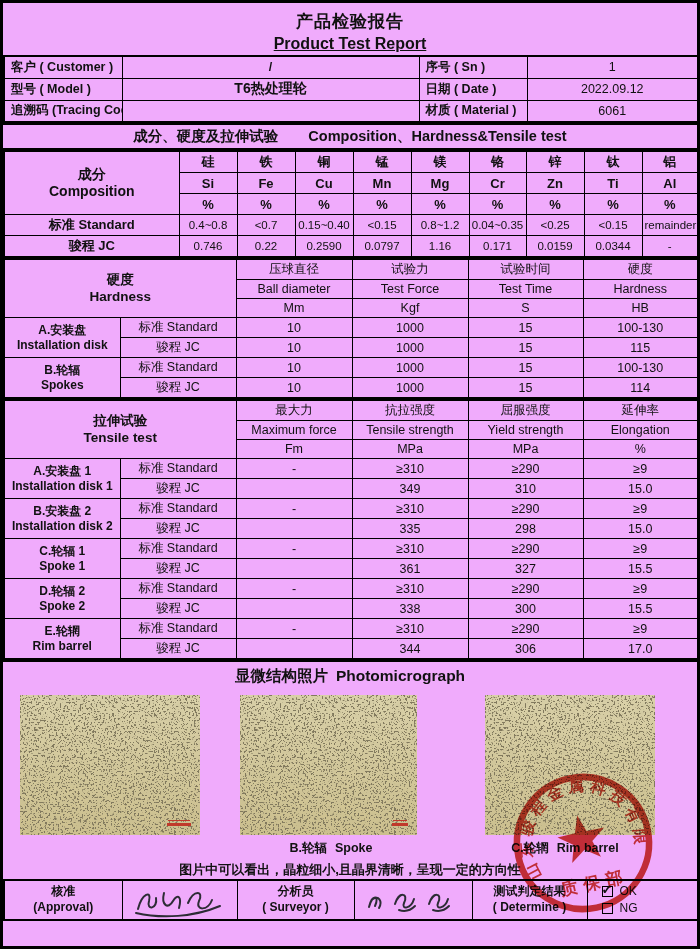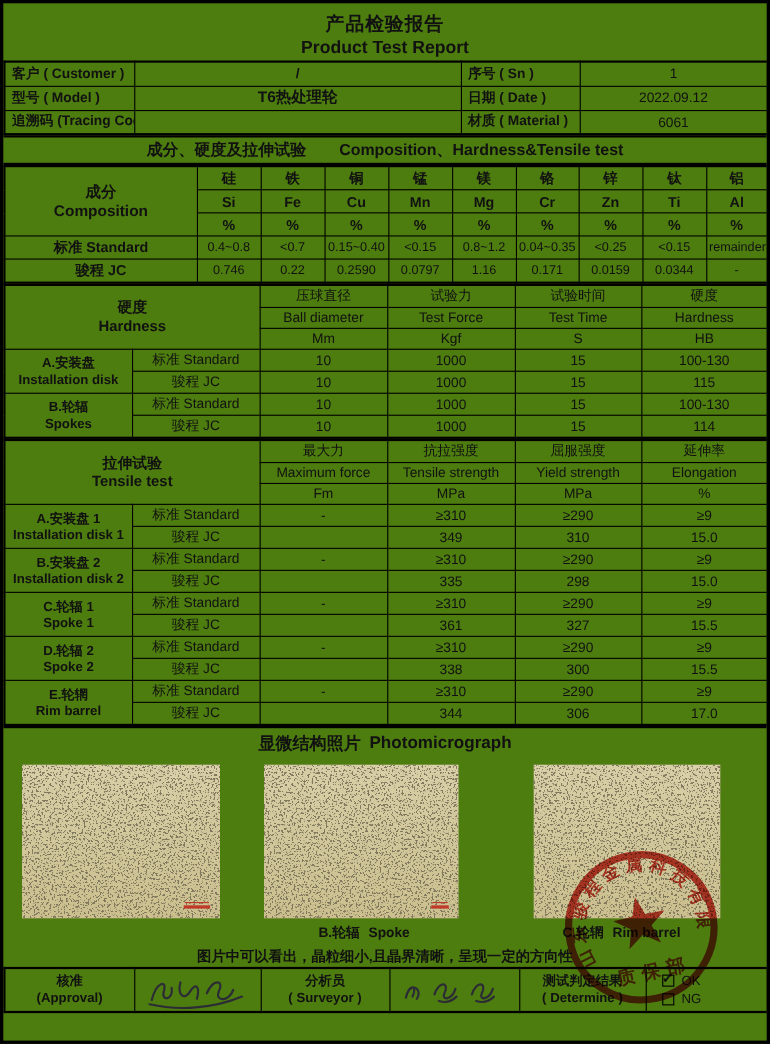--- a/index.html
+++ b/index.html
@@ -1,25 +1,25 @@
 <!DOCTYPE html>
 <html><head>
 <meta charset="utf-8">
 <style>
   * { margin:0; padding:0; box-sizing:border-box; }
   html,body { background:#888; }
   body { width:700px; font-family:"Liberation Sans", sans-serif; color:#111; }
   .page{
-    position:relative; width:700px; height:949px; background:#4d7c0f;
+    position:relative; width:700px; height:949px; background:#f0abfc;
     border:3px solid #000; overflow:hidden;
   }
   
   .rpt-head{ text-align:center; padding-top:7px; height:52px; }
   .rpt-head .t-zh{ font-size:17px; font-weight:bold; letter-spacing:1px; }
-  .rpt-head .t-en{ font-size:16px; font-weight:bold; margin-top:2px; }
+  .rpt-head .t-en{ font-size:16px; font-weight:bold; margin-top:2px;text-decoration:underline; }
   
   table{ border-collapse:collapse; table-layout:fixed; width:694px; }
   td{ border:1px solid #000; text-align:center; vertical-align:middle;
       font-size:12.5px; overflow:hidden; white-space:nowrap; padding:1px 2px; }
   .tbl{ border:2px solid #000; }
   .b{ font-weight:bold; }
   .lab{ font-weight:bold; text-align:left; padding-left:6px; }
   .two div{ line-height:1.25; }
   
   .info td{ height:22px;margin-top:24px; }

